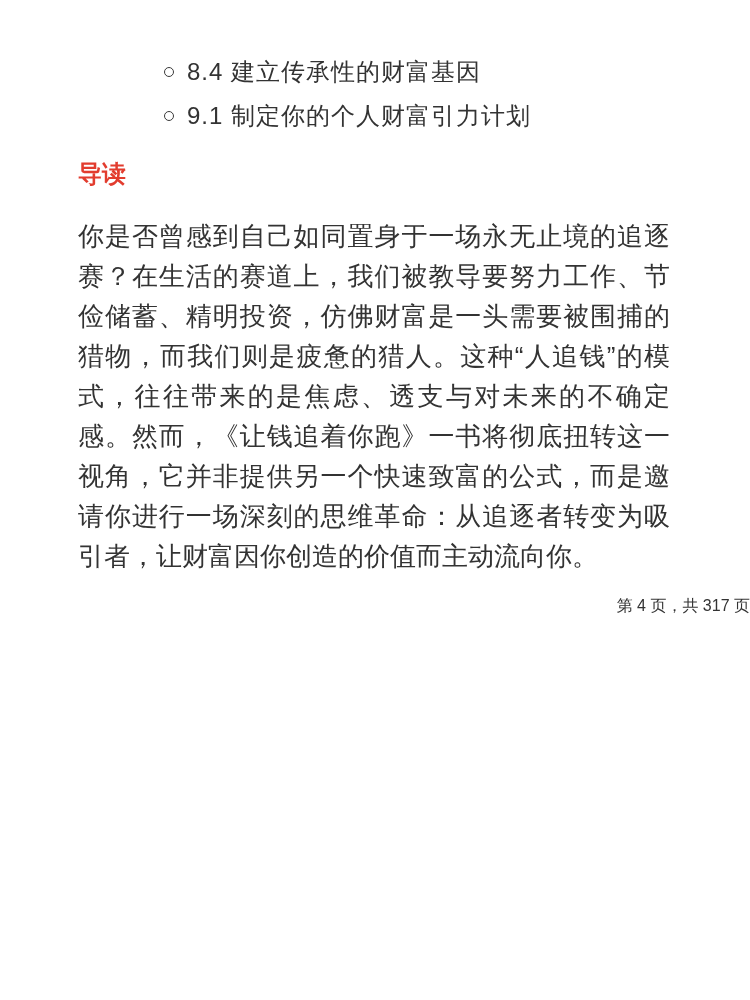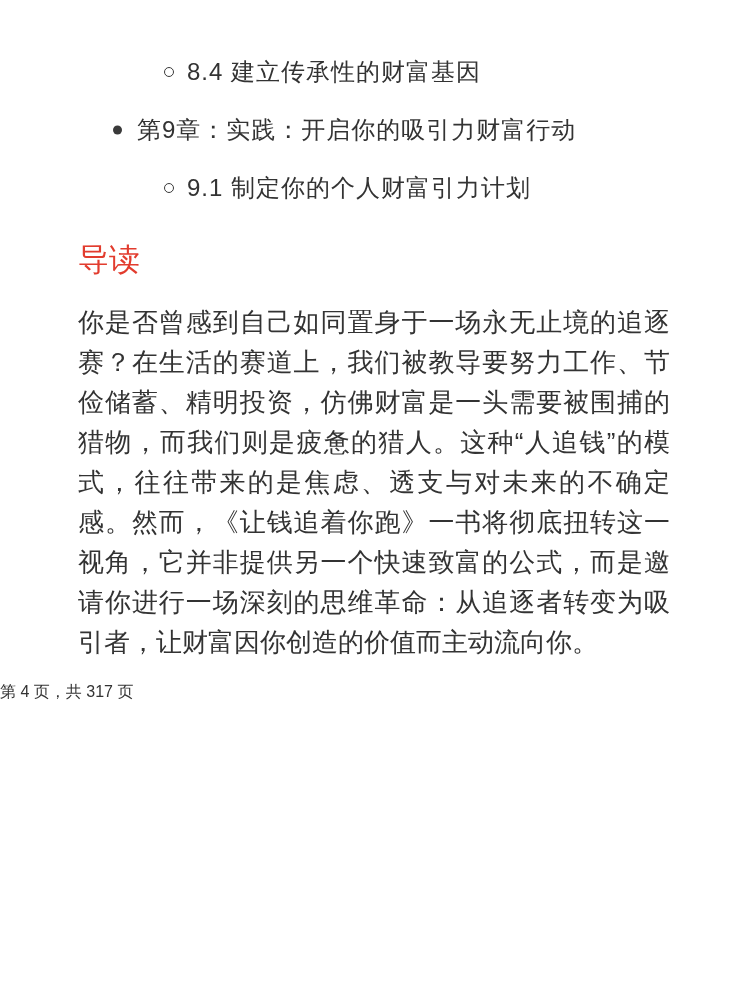--- a/index.html
+++ b/index.html
@@ -55,54 +55,53 @@
     transform: translateY(-50%);
     width: 10px;
     height: 10px;
     border-radius: 50%;
     border: 1.5px solid #3a3a3a;
     box-sizing: border-box;
     background: transparent;
   }
   
   .section-heading {
-    margin: 30px 0 0 78px;
-    font-size: 31px;
+    margin: 16px 0 0 78px;
+    font-size: 24px;
     line-height: 40px;
-    font-weight: normal;
+    font-weight: bold;
   }
   
   .body-text {
     margin: 22px 0 0 78px;
     width: 592px;
     font-size: 26px;
     line-height: 40px;
     text-align: justify;
     text-justify: inter-character;
     color: #333333;
   }
   .body-text p {
     margin: 12px 0 14px 0;
   }
   
   .footer {
     margin-top: 20px;
-    text-align: left;
+    text-align: right;
     font-size: 16px;
     color: #333333;
   }
 </style>
 </head>
 <body>
 
 <div class="page">
 
   <ul class="toc" id="toc">
       <li class="level-2">8.4 建立传承性的财富基因</li>
-      <li class="level-1">第9章：实践：开启你的吸引力财富行动</li>
       <li class="level-2">9.1 制定你的个人财富引力计划</li>
     </ul>
 
   <h2 class="section-heading" style="color: rgb(226, 60, 46);">导读</h2>
 
   <div class="body-text" id="paragraphs">
       <p>你是否曾感到自己如同置身于一场永无止境的追逐赛？在生活的赛道上，我们被教导要努力工作、节俭储蓄、精明投资，仿佛财富是一头需要被围捕的猎物，而我们则是疲惫的猎人。这种“人追钱”的模式，往往带来的是焦虑、透支与对未来的不确定感。然而，《让钱追着你跑》一书将彻底扭转这一视角，它并非提供另一个快速致富的公式，而是邀请你进行一场深刻的思维革命：从追逐者转变为吸引者，让财富因你创造的价值而主动流向你。</p>
     </div>
 
   <div class="footer">第 4 页，共 317 页</div>

